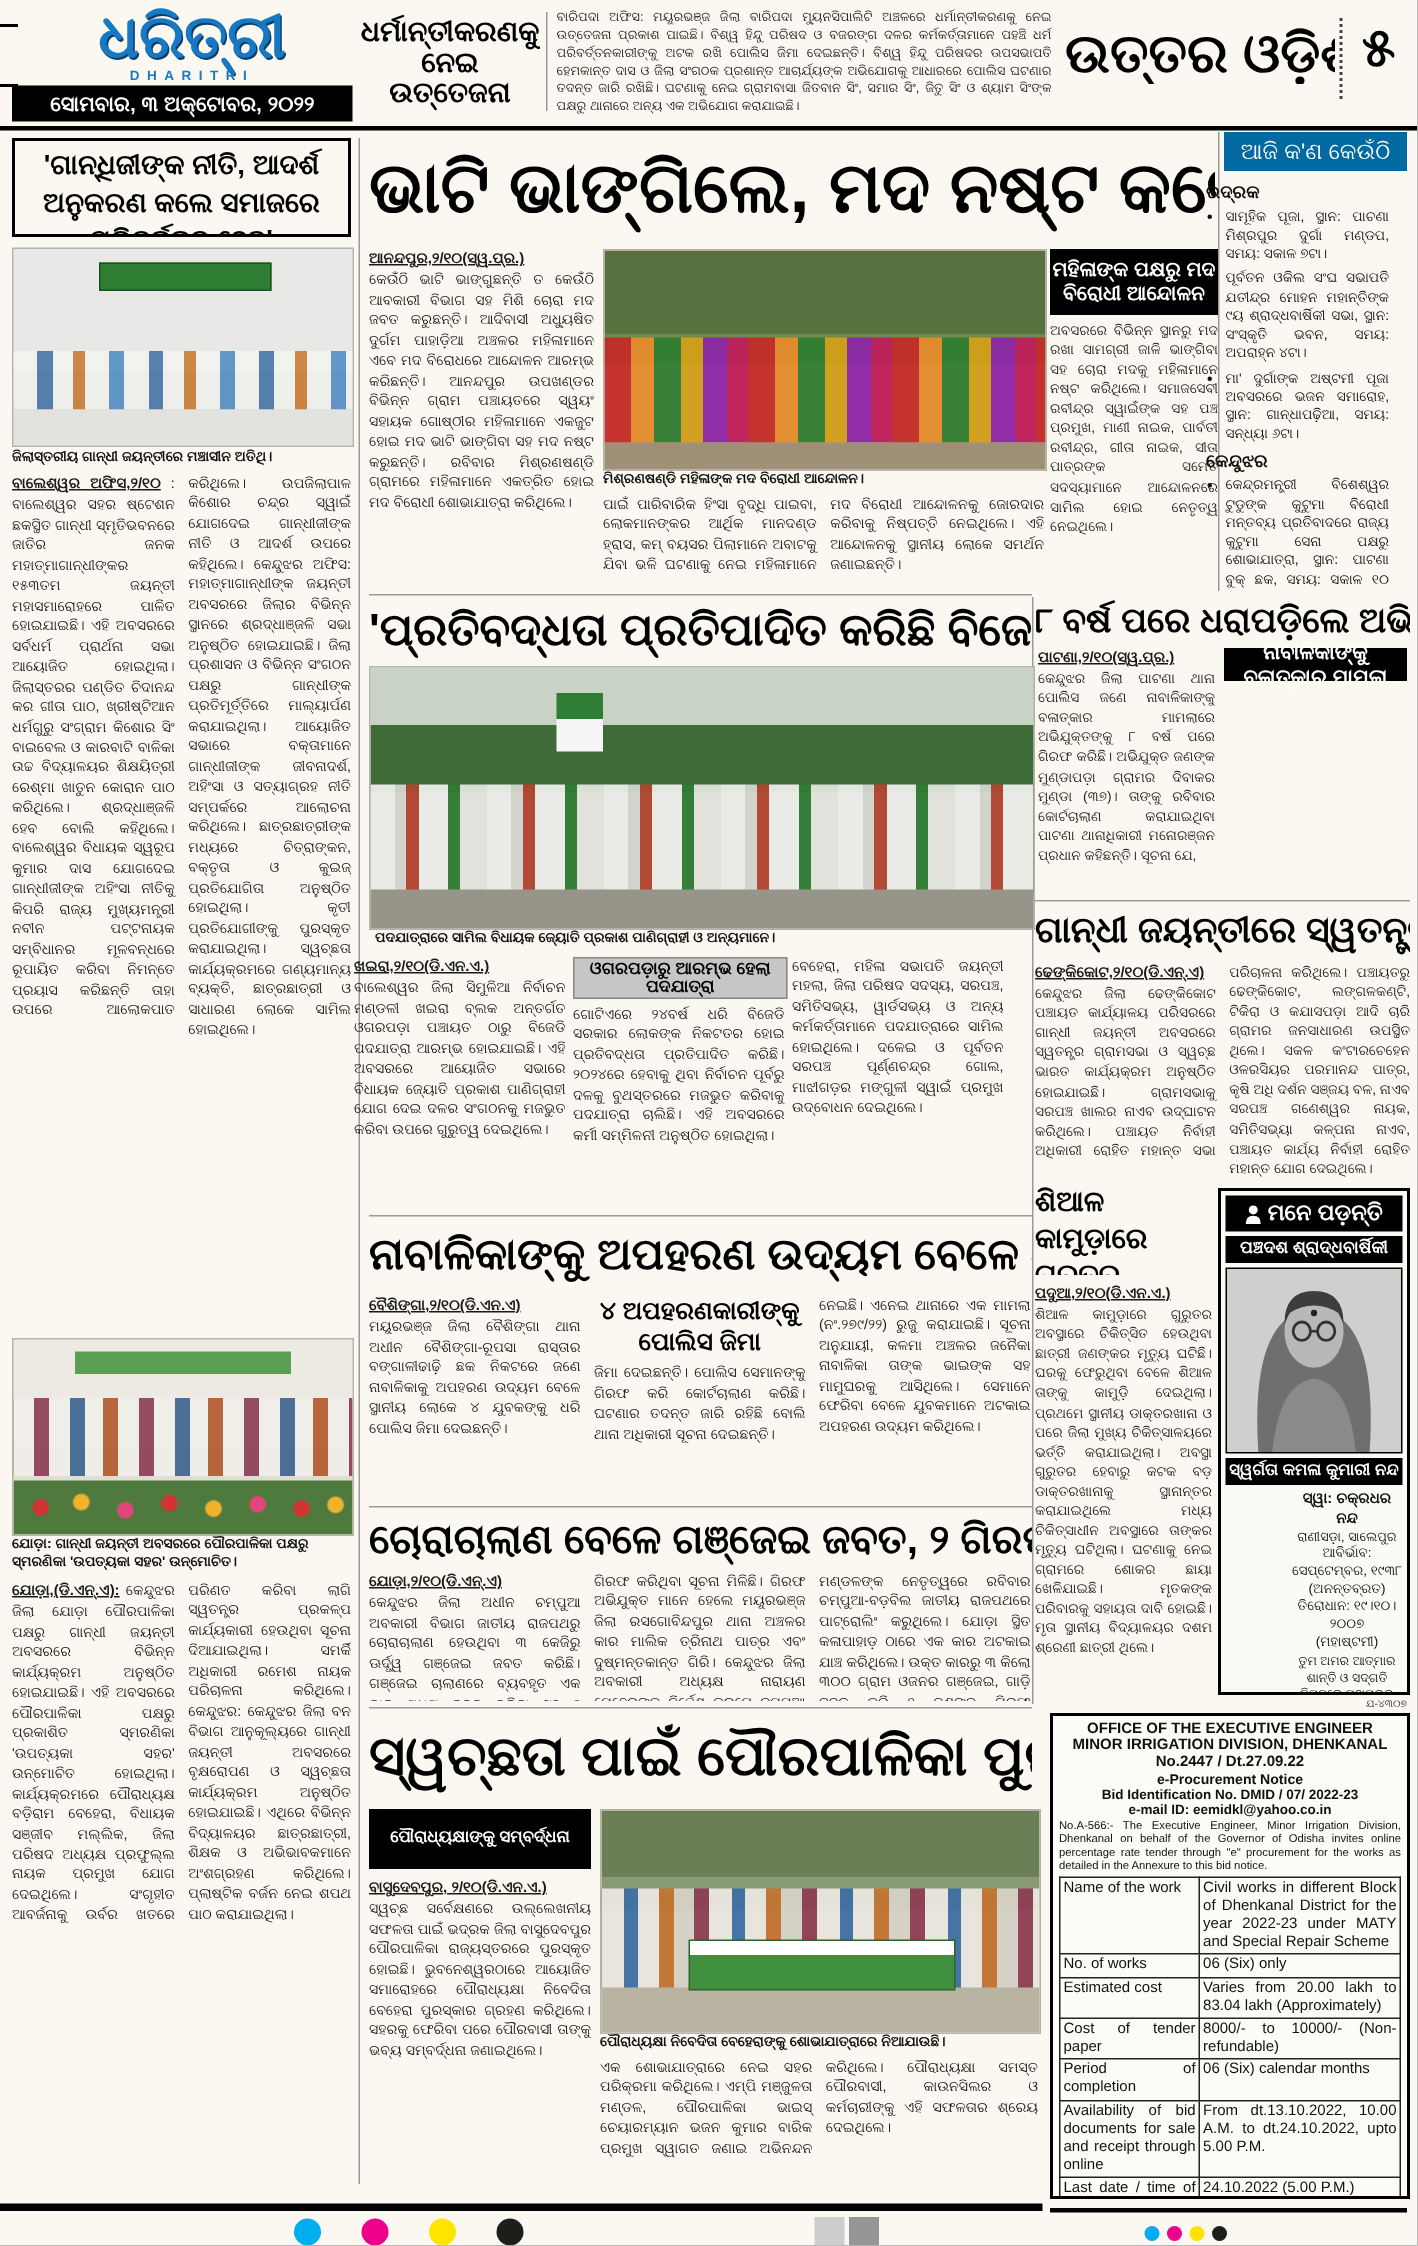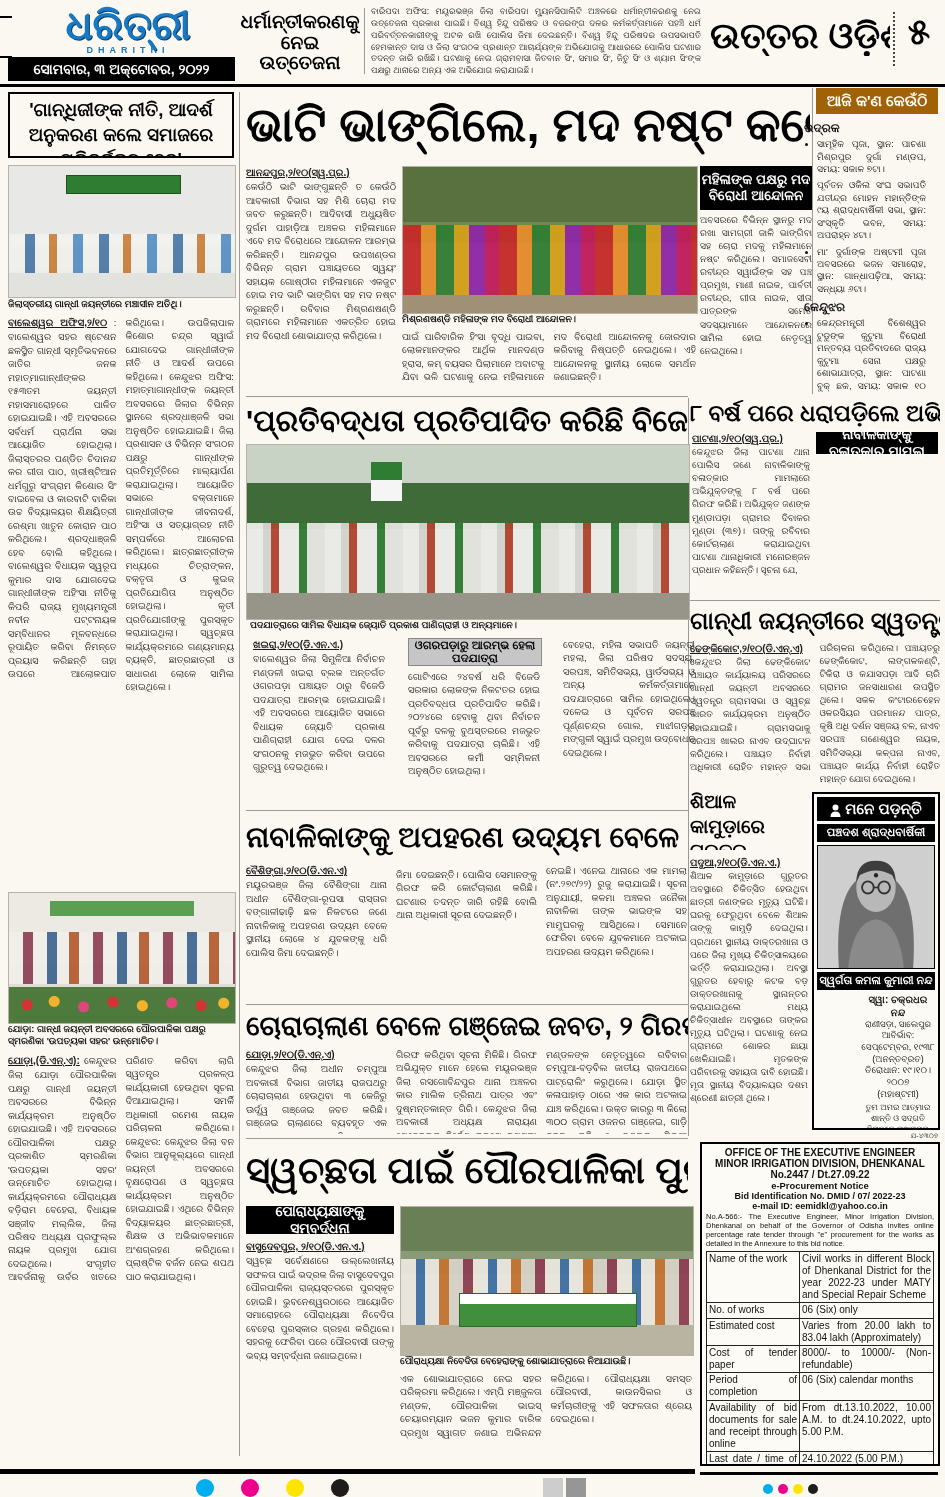--- a/index.html
+++ b/index.html
@@ -12,21 +12,21 @@
   .headline{font-weight:bold;color:#000;line-height:1.1;text-align:center;overflow:hidden;}
   .nowrap{white-space:nowrap;}
   .blackbox{background:#000;color:#fff;font-weight:bold;text-align:center;
             display:flex;align-items:center;justify-content:center;line-height:1.2;}
   .graybox{background:#c6c6c6;color:#000;font-weight:bold;text-align:center;
            display:flex;align-items:center;justify-content:center;border:1px solid #888;}
   .caption{font-size:9.3px;font-weight:bold;overflow:hidden;line-height:1.25;}
   .hline{background:#9a9a9a;}
   .vline{background:#9a9a9a;}
   .photo{background-color:#c9c9c2;overflow:hidden;border:1px solid #b5b2a8;}
-  .redbox{background:#a16207;color:#fff;font-weight:bold;display:flex;align-items:center;justify-content:center;}
+  .redbox{background:#0369a1;color:#fff;font-weight:normal;display:flex;align-items:center;justify-content:center;}
   .events{font-size:9.2px;line-height:1.35;overflow:hidden;}
   .events .city{font-weight:bold;font-size:12px;margin:2px 0 2px 0;}
   .events ul{margin:0 0 4px 0;padding-left:13px;}
   .events li{margin-bottom:4px;text-align:justify;}
   .obit{border:2px solid #000;background:#fbfaf5;padding:3px;box-sizing:border-box;overflow:hidden;}
   .obit .line{text-align:center;font-size:8.6px;line-height:1.3;margin-left:44px;}
   .tender{border:2px solid #000;background:#fcfbf6;box-sizing:border-box;padding:3px 4px;overflow:hidden;
           font-family:"Liberation Sans","DejaVu Sans",sans-serif;}
   .tender .tc{text-align:center;font-weight:bold;}
   .tender table{border-collapse:collapse;width:100%;margin-top:2px;}
@@ -118,60 +118,61 @@
   <div class="abs body-text cols2" style="left:402px;top:330px;width:294px;height:62px;">ପାଇଁ ପାରିବାରିକ ହିଂସା ବୃଦ୍ଧି ପାଇବା, ଲୋକମାନଙ୍କର ଆର୍ଥିକ ମାନଦଣ୍ଡ ହ୍ରାସ, କମ୍ ବୟସର ପିଲାମାନେ ଅବାଟକୁ ଯିବା ଭଳି ଘଟଣାକୁ ନେଇ ମହିଳାମାନେ ମଦ ବିରୋଧୀ ଆନ୍ଦୋଳନକୁ ଜୋରଦାର କରିବାକୁ ନିଷ୍ପତ୍ତି ନେଇଥିଲେ। ଏହି ଆନ୍ଦୋଳନକୁ ସ୍ଥାନୀୟ ଲୋକେ ସମର୍ଥନ ଜଣାଇଛନ୍ତି।</div>
 
   <div class="abs hline" style="left:246px;top:396px;width:442px;height:1px;"></div>
   <div class="abs headline nowrap" style="left:246px;top:400px;width:442px;height:42px;font-size:30px;line-height:42px;">'ପ୍ରତିବଦ୍ଧତା ପ୍ରତିପାଦିତ କରିଛି ବିଜେଡି'</div>
   <div class="abs photo" style="left:246px;top:444px;width:442px;height:174px;background:linear-gradient(#c9d3c5 0 22%,#3f6b38 22% 48%,#8f9b88 48% 100%);">
     <div style="position:absolute;left:28%;top:10%;width:7%;height:22%;background:linear-gradient(#2e7d32 0 45%,#f5f5f5 45% 100%);"></div>
     <div style="position:absolute;left:0;top:45%;width:100%;height:42%;background:repeating-linear-gradient(90deg,#f2f2ef 0 16px,#d9d9d4 16px 24px,#b5432e 24px 32px,#f2f2ef 32px 52px,#2e7d32 52px 60px,#e8e8e2 60px 78px);opacity:.92;"></div>
     <div style="position:absolute;left:0;top:85%;width:100%;height:15%;background:#97948a;"></div>
   </div>
   <div class="abs caption" style="left:250px;top:620px;width:438px;height:13px;">ପଦଯାତ୍ରାରେ ସାମିଲ ବିଧାୟକ ଜ୍ୟୋତି ପ୍ରକାଶ ପାଣିଗ୍ରାହୀ ଓ ଅନ୍ୟମାନେ।</div>
-  <div class="abs" style="left:253px;top:638px;width:442px;height:168px;display:flex;gap:23px;">
+  <div class="abs" style="left:236px;top:638px;width:442px;height:168px;display:flex;gap:5px;">
     <div class="body-text" style="width:141px;height:168px;">
       <span class="dl">ଖଇରା,୨/୧୦(ଡି.ଏନ.ଏ.)</span><br>
       <span>ବାଲେଶ୍ୱର ଜିଲା ସିମୁଳିଆ ନିର୍ବାଚନ ମଣ୍ଡଳୀ ଖଇରା ବ୍ଲକ ଅନ୍ତର୍ଗତ ଓଗରପଡ଼ା ପଞ୍ଚାୟତ ଠାରୁ ବିଜେଡି ପଦଯାତ୍ରା ଆରମ୍ଭ ହୋଇଯାଇଛି। ଏହି ଅବସରରେ ଆୟୋଜିତ ସଭାରେ ବିଧାୟକ ଜ୍ୟୋତି ପ୍ରକାଶ ପାଣିଗ୍ରାହୀ ଯୋଗ ଦେଇ ଦଳର ସଂଗଠନକୁ ମଜଭୁତ କରିବା ଉପରେ ଗୁରୁତ୍ୱ ଦେଇଥିଲେ।</span>
     </div>
     <div style="width:141px;height:168px;">
       <div class="graybox" style="width:100%;height:26px;font-size:11.5px;">ଓଗରପଡ଼ାରୁ ଆରମ୍ଭ ହେଲା ପଦଯାତ୍ରା</div>
       <div class="body-text" style="height:136px;margin-top:4px;">ଗୋଟିଏରେ ୨୪ବର୍ଷ ଧରି ବିଜେଡି ସରକାର ଲୋକଙ୍କ ନିକଟତର ହୋଇ ପ୍ରତିବଦ୍ଧତା ପ୍ରତିପାଦିତ କରିଛି। ୨୦୨୪ରେ ହେବାକୁ ଥିବା ନିର୍ବାଚନ ପୂର୍ବରୁ ଦଳକୁ ବୁଥସ୍ତରରେ ମଜଭୁତ କରିବାକୁ ପଦଯାତ୍ରା ଚାଲିଛି। ଏହି ଅବସରରେ କର୍ମୀ ସମ୍ମିଳନୀ ଅନୁଷ୍ଠିତ ହୋଇଥିଲା।</div>
     </div>
     <div class="body-text" style="width:141px;height:168px;">ବେହେରା, ମହିଳା ସଭାପତି ଜୟନ୍ତୀ ମହଲା, ଜିଲା ପରିଷଦ ସଦସ୍ୟ, ସରପଞ୍ଚ, ସମିତିସଭ୍ୟ, ୱାର୍ଡସଭ୍ୟ ଓ ଅନ୍ୟ କର୍ମକର୍ତ୍ତାମାନେ ପଦଯାତ୍ରାରେ ସାମିଲ ହୋଇଥିଲେ। ଦଳେଇ ଓ ପୂର୍ବତନ ସରପଞ୍ଚ ପୂର୍ଣ୍ଣଚନ୍ଦ୍ର ଗୋଲ, ମାଝୀଗଡ଼ର ମଙ୍ଗୁଳୀ ସ୍ୱାଇଁ ପ୍ରମୁଖ ଉଦ୍‌ବୋଧନ ଦେଇଥିଲେ।</div>
   </div>
 
   <div class="abs hline" style="left:246px;top:810px;width:442px;height:1px;"></div>
   <div class="abs headline nowrap" style="left:246px;top:814px;width:442px;height:46px;font-size:29px;line-height:46px;">ନାବାଳିକାଙ୍କୁ ଅପହରଣ ଉଦ୍ୟମ ବେଳେ ଧରିଲେ ଲୋକେ</div>
   <div class="abs" style="left:246px;top:864px;width:442px;height:136px;display:flex;gap:9px;">
     <div class="body-text" style="width:141px;height:136px;">
       <span class="dl">ବୈଶିଙ୍ଗା,୨/୧୦(ଡି.ଏନ.ଏ)</span><br>
       <span>ମୟୂରଭଞ୍ଜ ଜିଲା ବୈଶିଙ୍ଗା ଥାନା ଅଧୀନ ବୈଶିଙ୍ଗା-ରୂପସା ରାସ୍ତାର ବଙ୍ଗାଳୀଢାଢ଼ି ଛକ ନିକଟରେ ଜଣେ ନାବାଳିକାକୁ ଅପହରଣ ଉଦ୍ୟମ ବେଳେ ସ୍ଥାନୀୟ ଲୋକେ ୪ ଯୁବକଙ୍କୁ ଧରି ପୋଲିସ ଜିମା ଦେଇଛନ୍ତି।</span>
     </div>
     <div style="width:141px;height:136px;">
+      <div class="headline" style="font-size:16.5px;line-height:1.25;">୪ ଅପହରଣକାରୀଙ୍କୁ ପୋଲିସ ଜିମା</div>
       <div class="body-text" style="height:92px;margin-top:4px;">ଜିମା ଦେଇଛନ୍ତି। ପୋଲିସ ସେମାନଙ୍କୁ ଗିରଫ କରି କୋର୍ଟଚାଲାଣ କରିଛି। ଘଟଣାର ତଦନ୍ତ ଜାରି ରହିଛି ବୋଲି ଥାନା ଅଧିକାରୀ ସୂଚନା ଦେଇଛନ୍ତି।</div>
     </div>
     <div class="body-text" style="width:141px;height:136px;">ନେଇଛି। ଏନେଇ ଥାନାରେ ଏକ ମାମଲା (ନଂ.୨୭୯/୨୨) ରୁଜୁ କରାଯାଇଛି। ସୂଚନା ଅନୁଯାୟୀ, କଳମା ଅଞ୍ଚଳର ଜନୈକା ନାବାଳିକା ତାଙ୍କ ଭାଇଙ୍କ ସହ ମାମୁଘରକୁ ଆସିଥିଲେ। ସେମାନେ ଫେରିବା ବେଳେ ଯୁବକମାନେ ଅଟକାଇ ଅପହରଣ ଉଦ୍ୟମ କରିଥିଲେ।</div>
   </div>
 
   <div class="abs hline" style="left:246px;top:1004px;width:442px;height:1px;"></div>
   <div class="abs headline nowrap" style="left:246px;top:1008px;width:442px;height:36px;font-size:27px;line-height:36px;">ଚୋରାଚାଲାଣ ବେଳେ ଗଞ୍ଜେଇ ଜବତ, ୨ ଗିରଫ</div>
   <div class="abs" style="left:246px;top:1048px;width:442px;height:86px;display:flex;gap:9px;">
     <div class="body-text" style="width:141px;height:86px;">
       <span class="dl">ଯୋଡ଼ା,୨/୧୦(ଡି.ଏନ୍.ଏ)</span><br>
       <span>କେନ୍ଦୁଝର ଜିଲା ଅଧୀନ ଚମ୍ପୁଆ ଅବକାରୀ ବିଭାଗ ଜାତୀୟ ରାଜପଥରୁ ଚୋରାଚାଲାଣ ହେଉଥିବା ୩ କେଜିରୁ ଊର୍ଦ୍ଧ୍ୱ ଗଞ୍ଜେଇ ଜବତ କରିଛି। ଗଞ୍ଜେଇ ଚାଲାଣରେ ବ୍ୟବହୃତ ଏକ କାର ମଧ୍ୟ ଜବତ କରିବା ସହ ୨ ଜଣଙ୍କୁ</span>
     </div>
     <div class="body-text" style="width:141px;height:86px;">ଗିରଫ କରିଥିବା ସୂଚନା ମିଳିଛି। ଗିରଫ ଅଭିଯୁକ୍ତ ମାନେ ହେଲେ ମୟୂରଭଞ୍ଜ ଜିଲା ରସଗୋବିନ୍ଦପୁର ଥାନା ଅଞ୍ଚଳର କାର ମାଲିକ ତ୍ରିନାଥ ପାତ୍ର ଏବଂ ଦୁଷ୍ମନ୍ତକାନ୍ତ ଗିରି। କେନ୍ଦୁଝର ଜିଲା ଅବକାରୀ ଅଧ୍ୟକ୍ଷ ନାରାୟଣ ମେହେରଙ୍କ ନିର୍ଦ୍ଦେଶ କ୍ରମେ ଚମ୍ପୁଆ ଅବକାରୀ ନିରୀକ୍ଷକ ଚନ୍ଦନ</div>
     <div class="body-text" style="width:141px;height:86px;">ମଣ୍ଡଳଙ୍କ ନେତୃତ୍ୱରେ ରବିବାର ଚମ୍ପୁଆ-ବଡ଼ବିଲ ଜାତୀୟ ରାଜପଥରେ ପାଟ୍ରୋଲିଂ କରୁଥିଲେ। ଯୋଡ଼ା ସ୍ଥିତ କଳାପାହାଡ଼ ଠାରେ ଏକ କାର ଅଟକାଇ ଯାଞ୍ଚ କରିଥିଲେ। ଉକ୍ତ କାରରୁ ୩ କିଲୋ ୩୦୦ ଗ୍ରାମ ଓଜନର ଗଞ୍ଜେଇ, ଗାଡ଼ି ଜବତ କରି ୨ ଜଣଙ୍କୁ ଗିରଫ କରିଥିଲେ।</div>
   </div>
 
   <div class="abs hline" style="left:246px;top:1138px;width:442px;height:1px;"></div>
   <div class="abs headline nowrap" style="left:246px;top:1142px;width:442px;height:58px;font-size:37px;line-height:58px;">ସ୍ୱଚ୍ଛତା ପାଇଁ ପୌରପାଳିକା ପୁରସ୍କୃତ</div>
   <div class="abs" style="left:246px;top:1206px;width:148px;height:250px;">
-    <div class="blackbox" style="width:148px;height:28px;font-size:14px;">ପୌରାଧ୍ୟକ୍ଷାଙ୍କୁ ସମ୍ବର୍ଦ୍ଧନା</div>
+    <div class="blackbox" style="width:148px;height:40px;font-size:11px;">ପୌରାଧ୍ୟକ୍ଷାଙ୍କୁ ସମ୍ବର୍ଦ୍ଧନା</div>
     <div class="body-text" style="margin-top:6px;height:214px;">
       <span class="dl">ବାସୁଦେବପୁର, ୨/୧୦(ଡି.ଏନ.ଏ.)</span><br>
       <span>ସ୍ୱଚ୍ଛ ସର୍ବେକ୍ଷଣରେ ଉଲ୍ଲେଖନୀୟ ସଫଳତା ପାଇଁ ଭଦ୍ରକ ଜିଲା ବାସୁଦେବପୁର ପୌରପାଳିକା ରାଜ୍ୟସ୍ତରରେ ପୁରସ୍କୃତ ହୋଇଛି। ଭୁବନେଶ୍ୱରଠାରେ ଆୟୋଜିତ ସମାରୋହରେ ପୌରାଧ୍ୟକ୍ଷା ନିବେଦିତା ବେହେରା ପୁରସ୍କାର ଗ୍ରହଣ କରିଥିଲେ। ସହରକୁ ଫେରିବା ପରେ ପୌରବାସୀ ତାଙ୍କୁ ଭବ୍ୟ ସମ୍ବର୍ଦ୍ଧନା ଜଣାଇଥିଲେ।</span>
     </div>
   </div>
   <div class="abs photo" style="left:400px;top:1206px;width:292px;height:148px;background:linear-gradient(#6b7f57 0 30%,#8a9a76 30% 45%,#b9b3a2 45% 100%);">
     <div style="position:absolute;left:0;top:35%;width:100%;height:45%;background:repeating-linear-gradient(90deg,#ece9e2 0 15px,#3b6ea5 15px 24px,#ece9e2 24px 38px,#c4732e 38px 48px,#d8d4c9 48px 62px,#8c3b52 62px 72px);opacity:.92;"></div>
     <div style="position:absolute;left:20%;top:58%;width:60%;height:22%;background:linear-gradient(#ffffff 0 30%,#3f8f3c 30% 100%);border:1px solid #2c662a;"></div>
   </div>
   <div class="abs caption" style="left:400px;top:1356px;width:292px;height:13px;">ପୌରାଧ୍ୟକ୍ଷା ନିବେଦିତା ବେହେରାଙ୍କୁ ଶୋଭାଯାତ୍ରାରେ ନିଆଯାଉଛି।</div>

